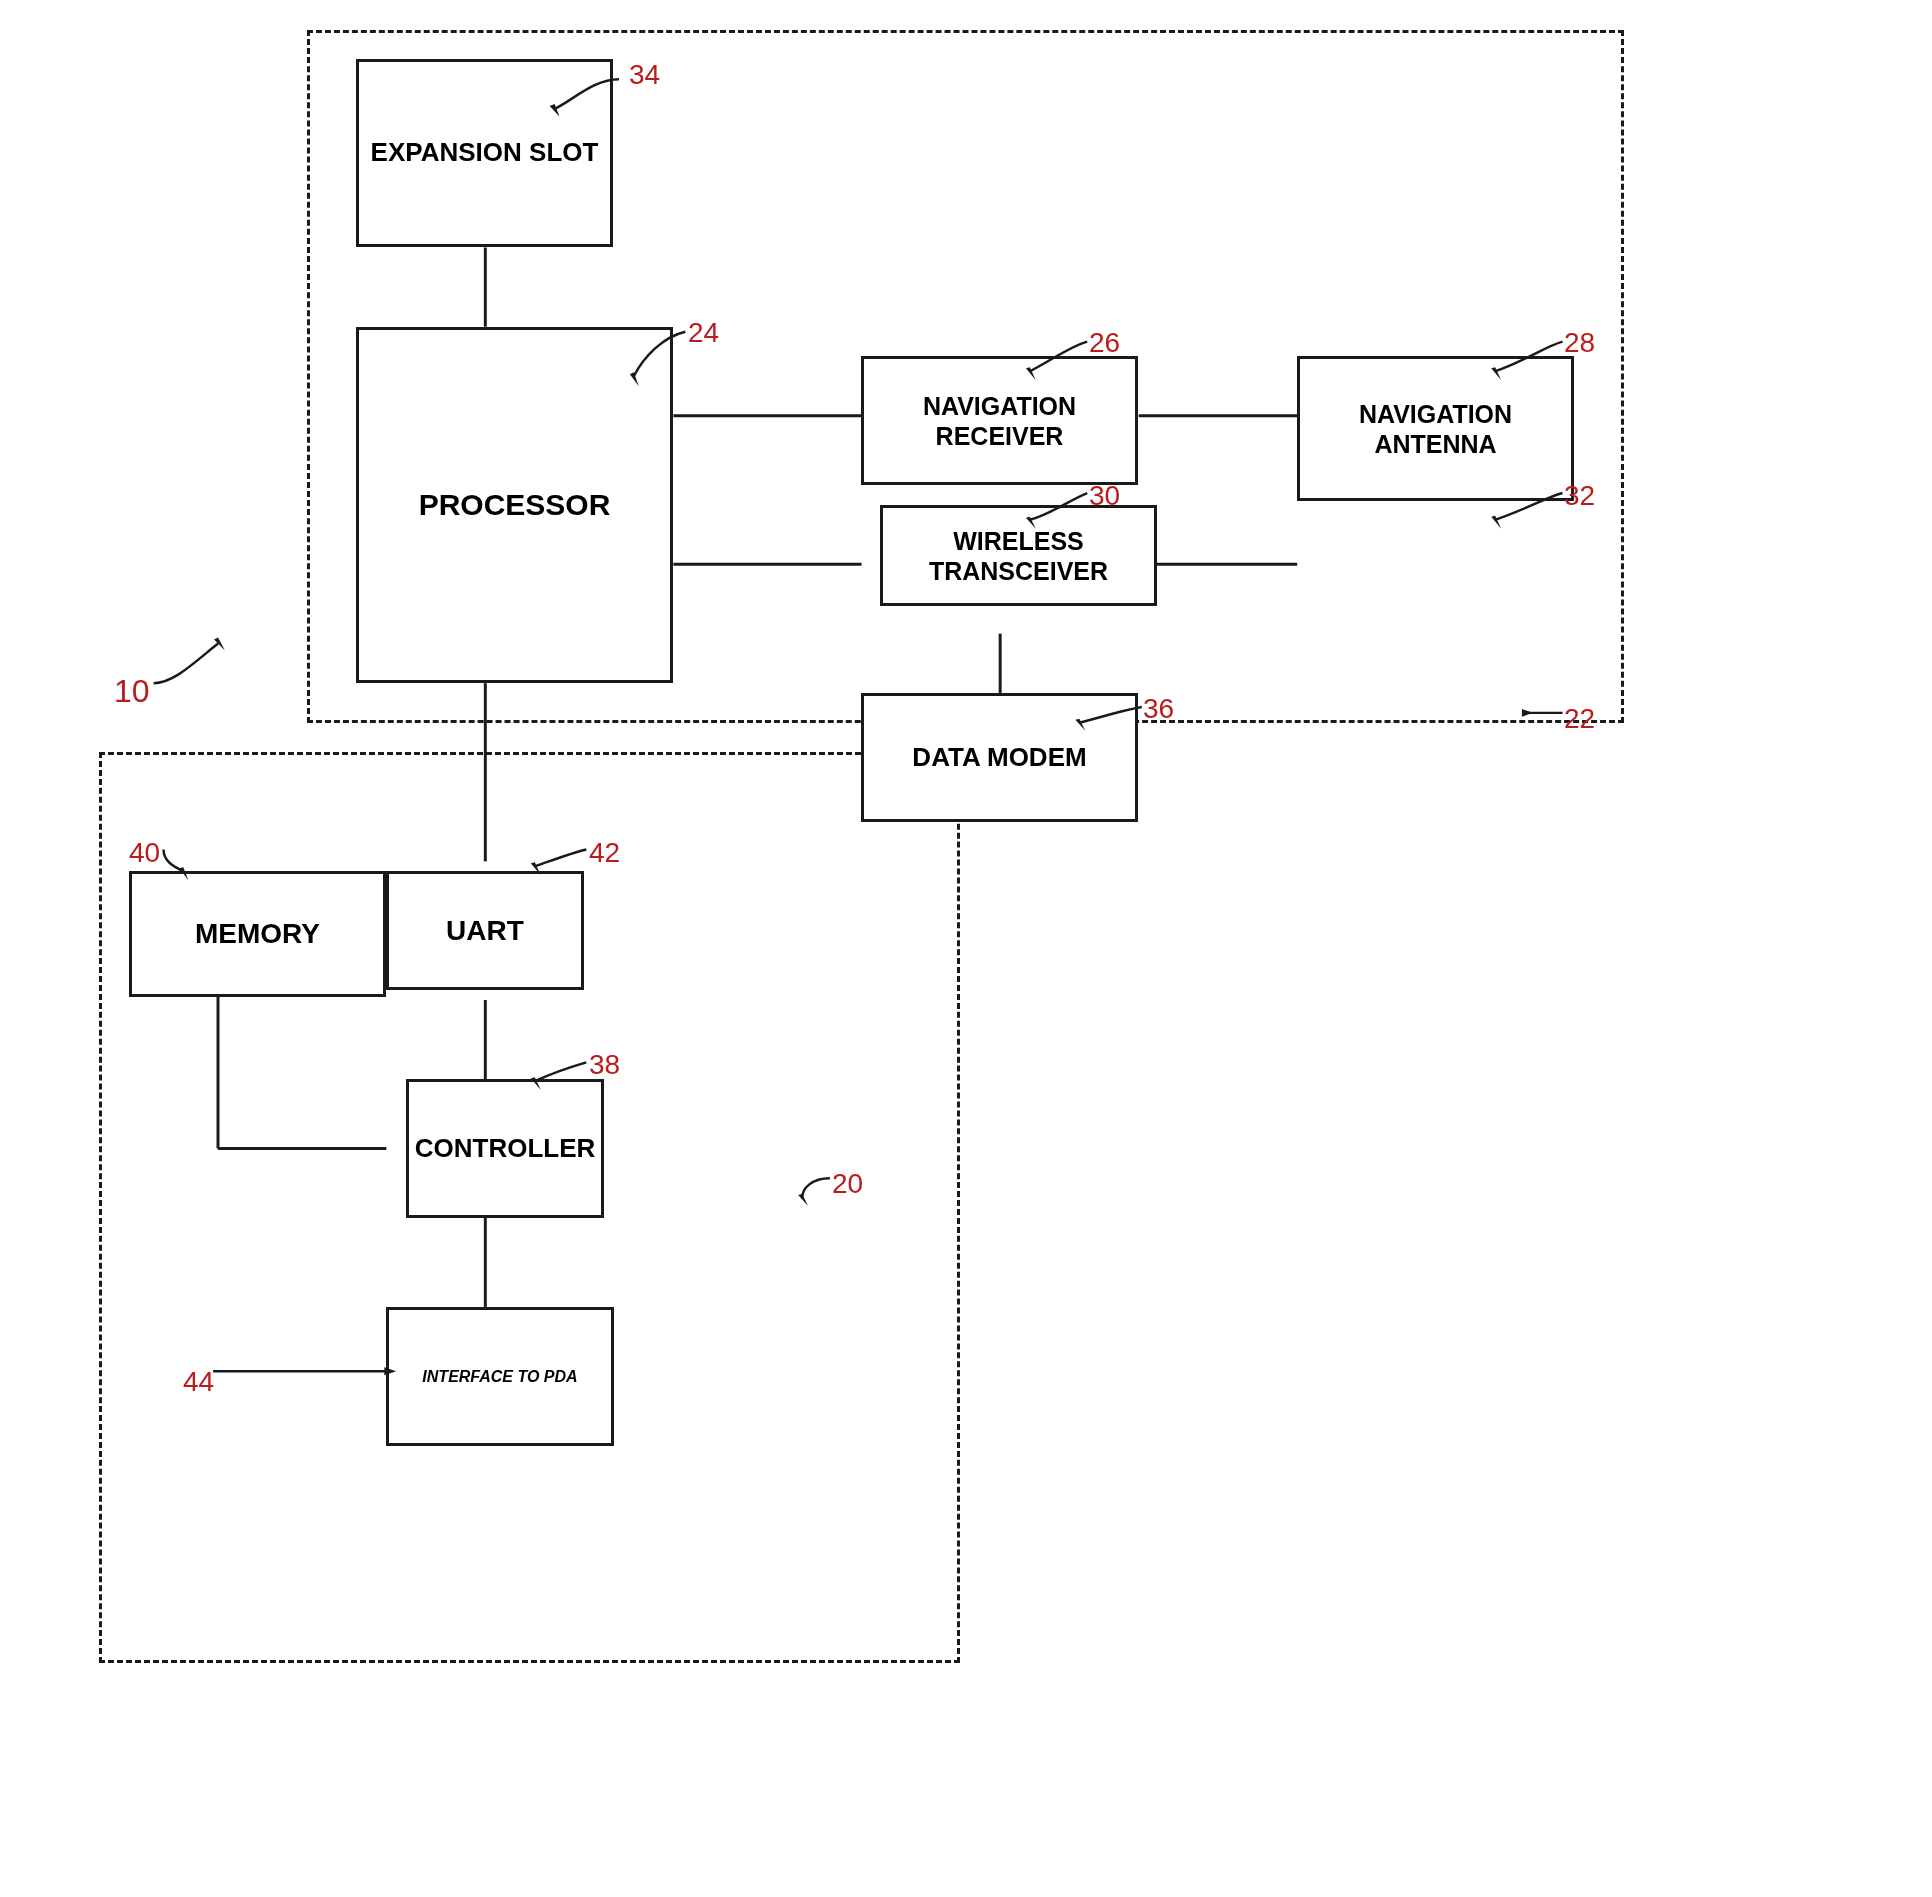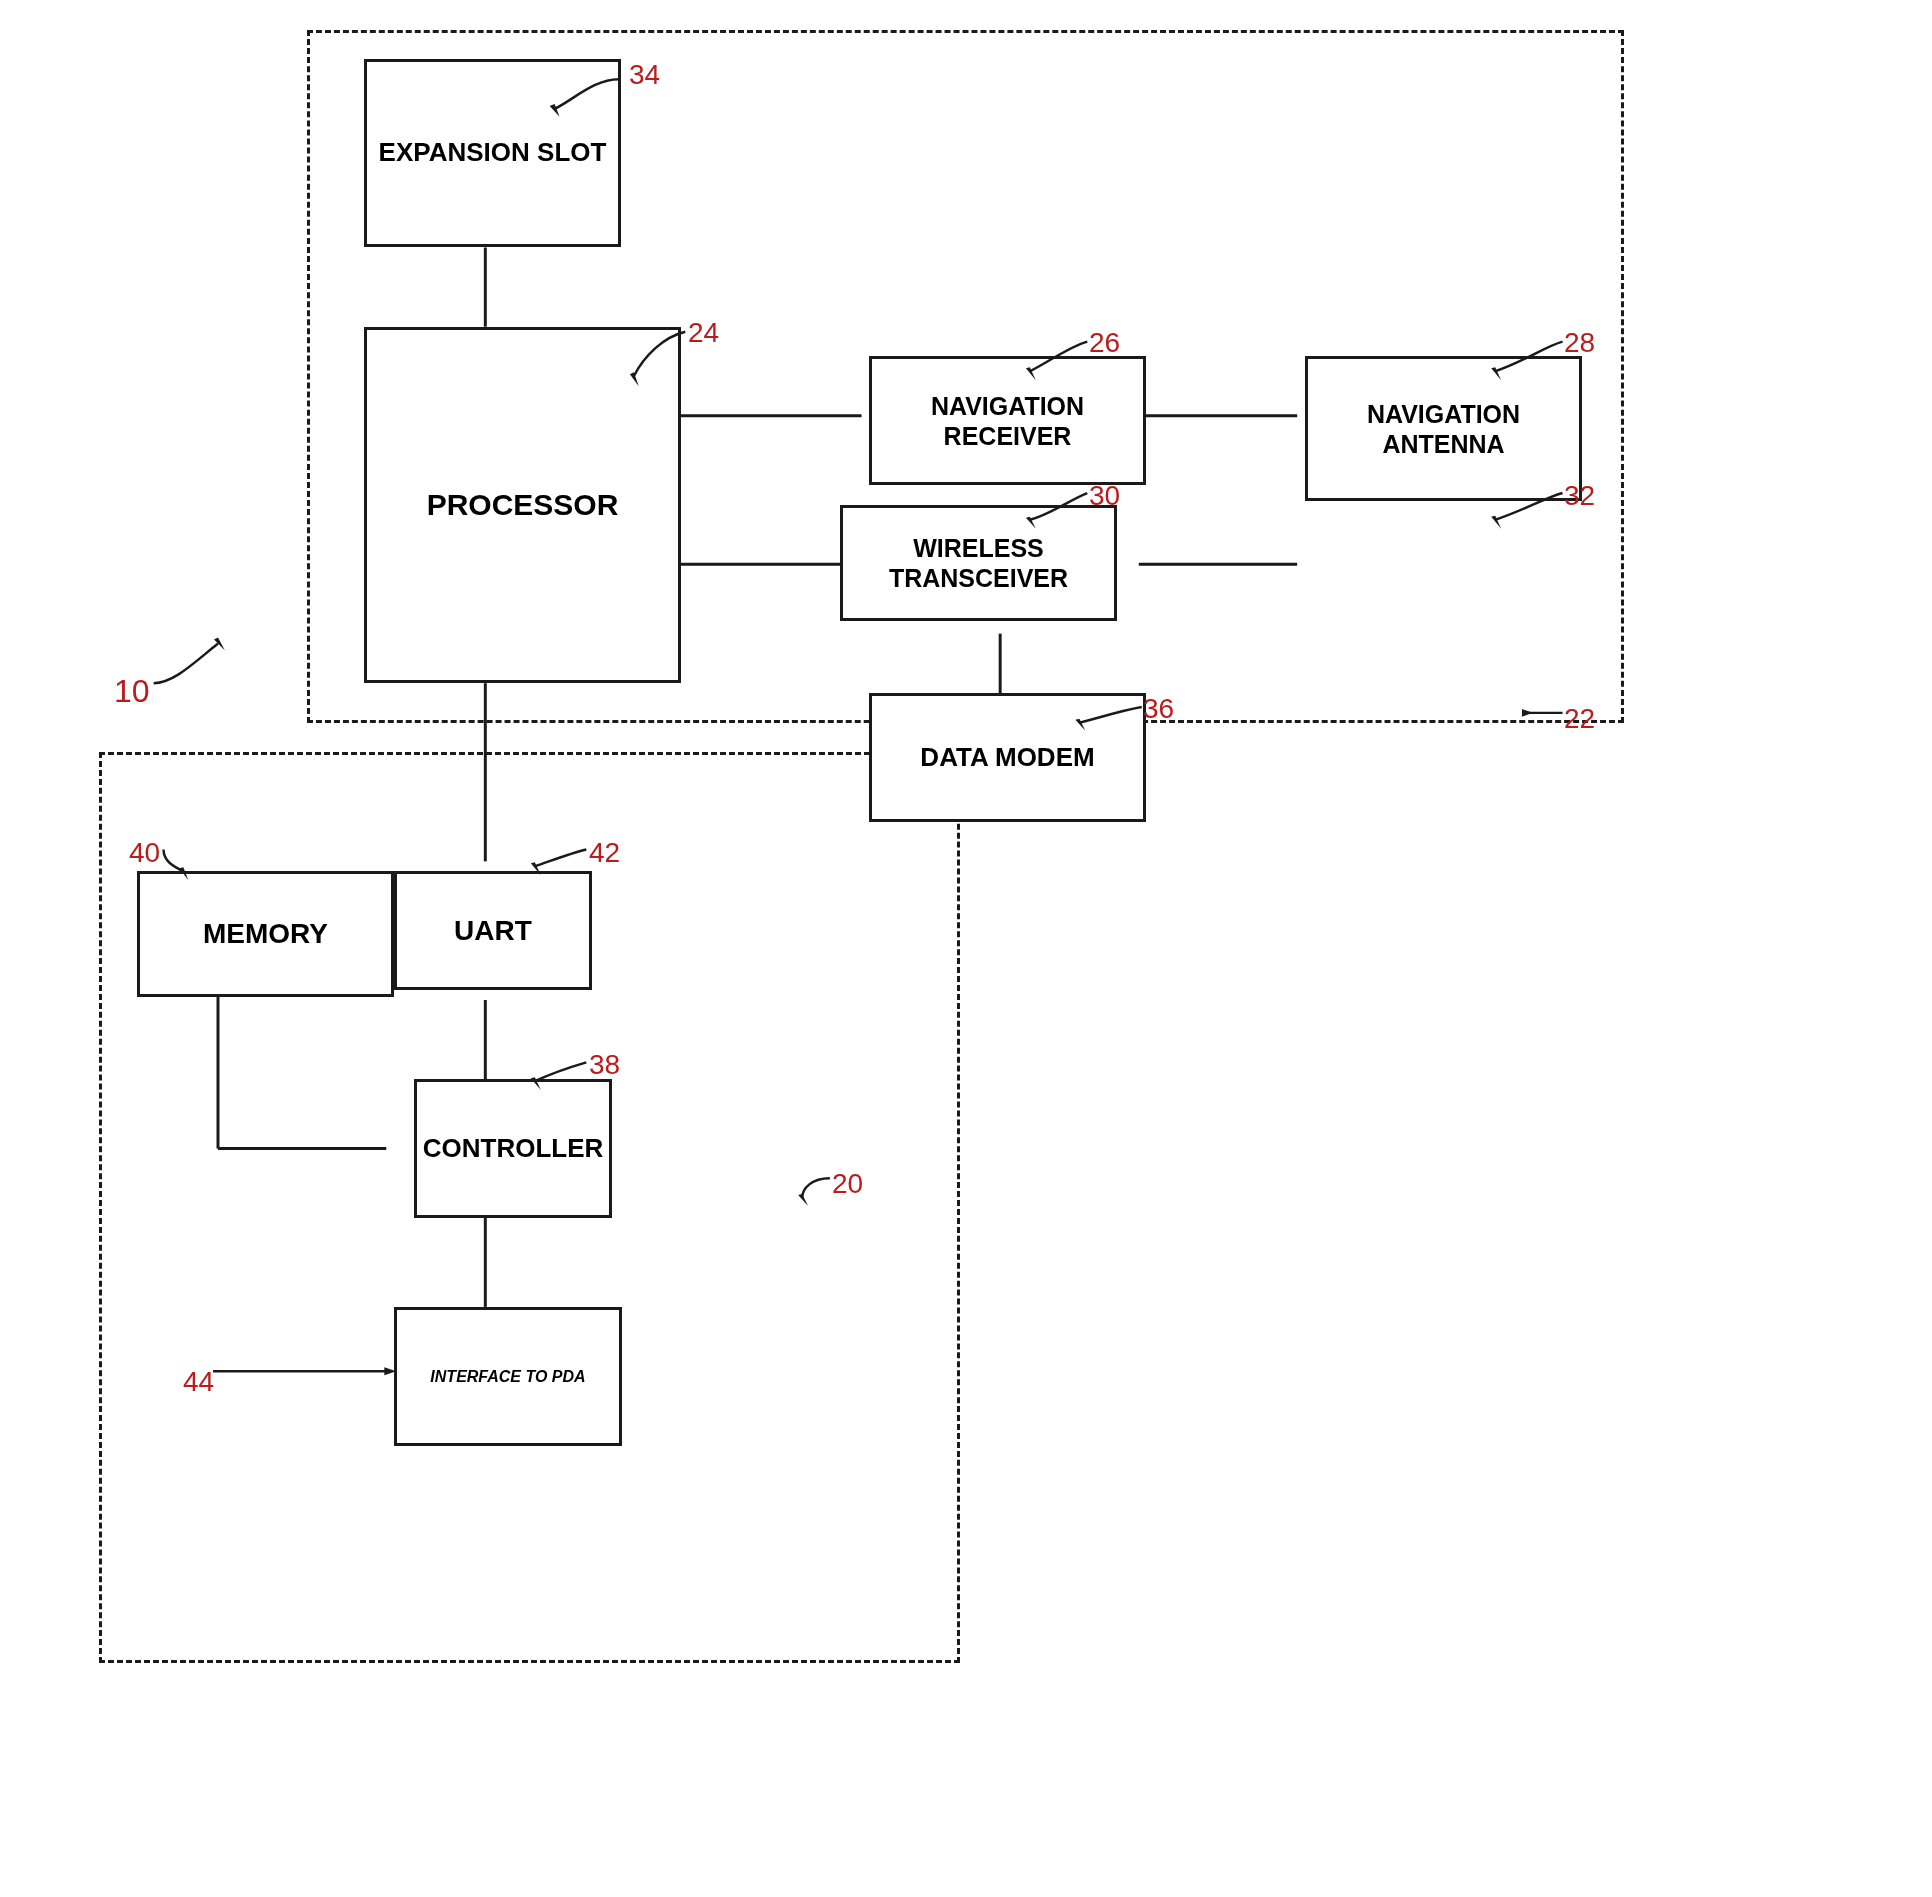--- a/index.html
+++ b/index.html
@@ -24,21 +24,20 @@
       position: absolute;
       border: 3px solid #1a1a1a;
       background: #ffffff;
       display: flex;
       align-items: center;
       justify-content: center;
       text-align: center;
       font-size: 28px;
       font-weight: bold;
       line-height: 1.2;
-      margin-left: 8px;
     }
 
     
     .dashed-box {
       position: absolute;
       border: 3px dashed #1a1a1a;
       background: transparent;
     }
 
     
@@ -123,21 +122,21 @@
 
   <div class="block" style="left:1297px; top:356px; width:277px; height:145px; font-size:25px;">
     <span>NAVIGATION
 ANTENNA</span>
   </div>
 
   <div class="ref-num" style="left:1564px; top:327px;">
     <span>28</span>
   </div>
 
-  <div class="block" style="left:832px; top:505px; width:277px; height:116px; font-size:25px;">
+  <div class="block" style="left:880px; top:505px; width:277px; height:101px; font-size:25px;">
     <span>WIRELESS
 TRANSCEIVER</span>
   </div>
 
   <div class="ref-num" style="left:1089px; top:480px;">
     <span>30</span>
   </div>
 
 
   <div class="ref-num" style="left:1564px; top:480px;">

